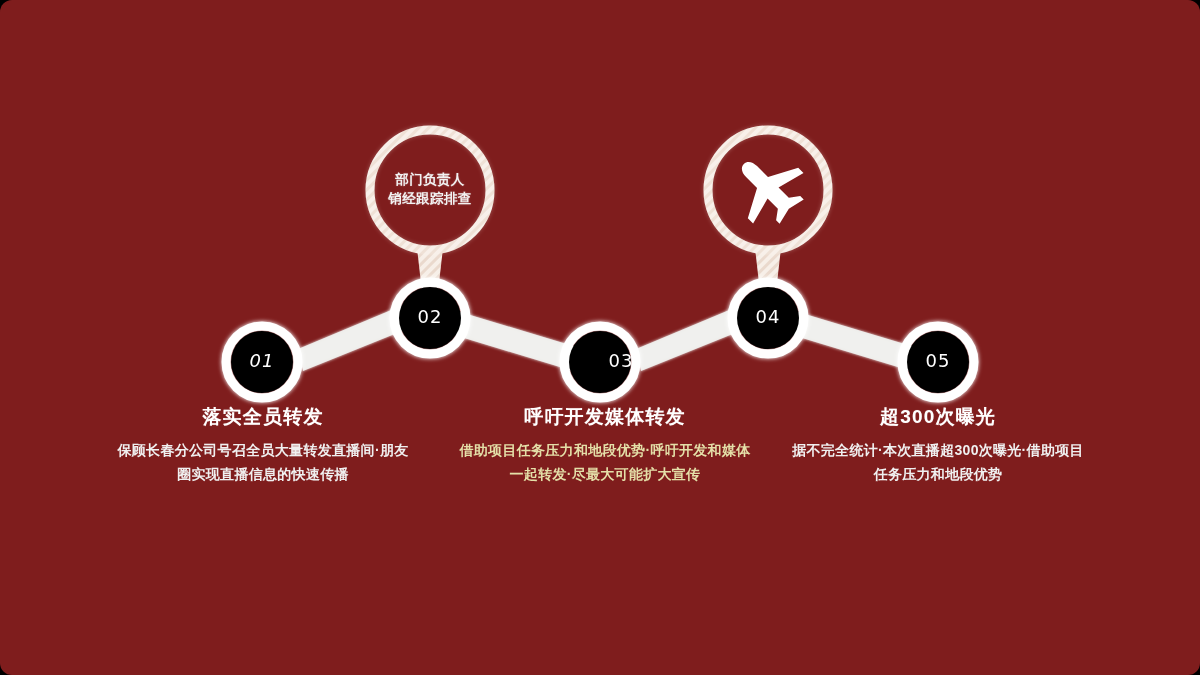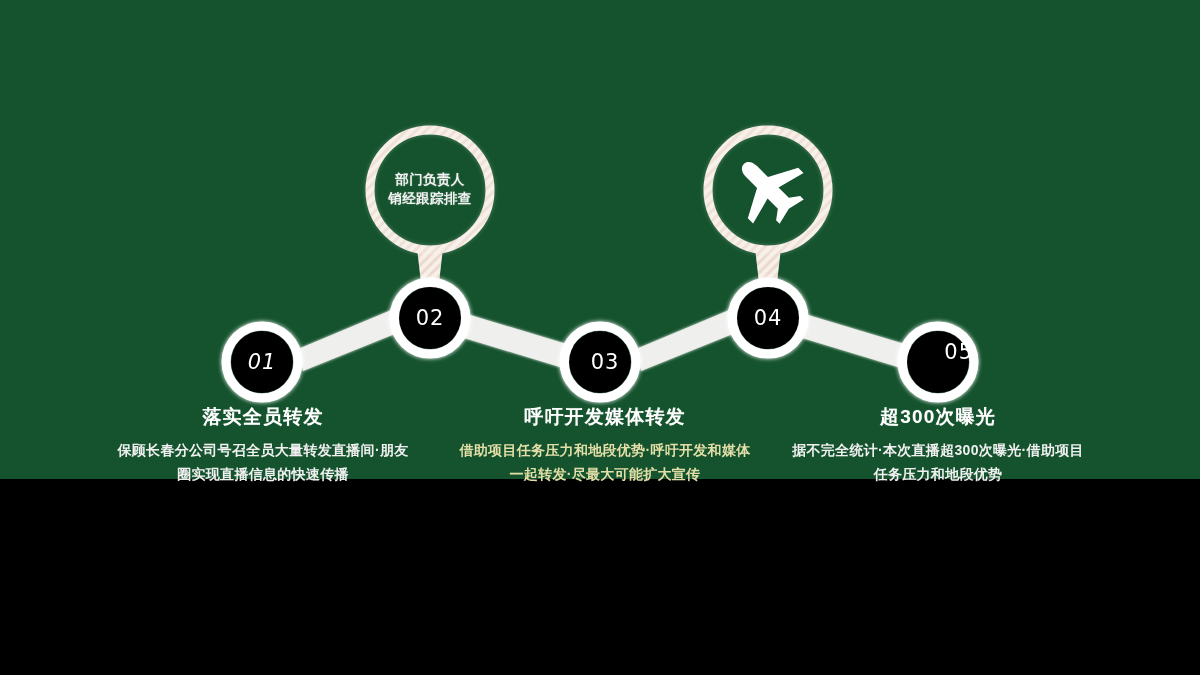--- a/index.html
+++ b/index.html
@@ -11,22 +11,23 @@
     width: 1200px;
     height: 675px;
     overflow: hidden;
     font-family: "Liberation Sans", "DejaVu Sans", sans-serif;
     position: relative;
   }
   #stage {
     position: absolute;
     left: 0; top: 0;
     width: 1200px;
-    height: 479px;
-    background: #14532d;
+    height: 675px;
+    background: #7f1d1d;
+    border-radius: 12px;
   }
   #diagram-svg {
     position: absolute;
     left: 0; top: 0;
     width: 1200px;
     height: 675px;
   }
 
   
   .balloon-text {
@@ -42,21 +43,21 @@
     text-shadow: 0 0 2px rgba(255,255,255,0.25);
   }
   #balloon-text-1 { left: 360px; top: 170px; }
 
   
   .step-number {
     position: absolute;
     width: 70px;
     text-align: center;
     color: #ffffff;
-    font-size: 21px;
+    font-size: 18px;
     font-weight: 400;
     letter-spacing: 1px;
     font-family: "DejaVu Sans", "Liberation Sans", sans-serif;
   }
 
   
   .text-block {
     position: absolute;
     width: 300px;
     text-align: center;
@@ -181,23 +182,23 @@
         <circle cx="938" cy="362" r="31" fill="#000000"></circle>
       </g>
     </g>
   </svg>
 
   <div class="balloon-text" id="balloon-text-1">部门负责人
 销经跟踪排查</div>
 
   <div class="step-number" style="left:227px; top:350px;font-style:italic;">01</div>
   <div class="step-number" style="left:395px; top:306px;">02</div>
-  <div class="step-number" style="left:570px; top:350px;">03</div>
+  <div class="step-number" style="left:586px; top:350px;">03</div>
   <div class="step-number" style="left:733px; top:306px;text-align:center;">04</div>
-  <div class="step-number" style="left:903px; top:340px;text-align:right;">05</div>
+  <div class="step-number" style="left:903px; top:350px;">05</div>
 
   <div class="text-block" id="text-block-1">
     <div class="block-title">落实全员转发</div>
     <div class="block-body">保顾长春分公司号召全员大量转发直播间·朋友圈实现直播信息的快速传播</div>
   </div>
 
   <div class="text-block" id="text-block-2">
     <div class="block-title">呼吁开发媒体转发</div>
     <div class="block-body tinted">借助项目任务压力和地段优势·呼吁开发和媒体一起转发·尽最大可能扩大宣传</div>
   </div>

